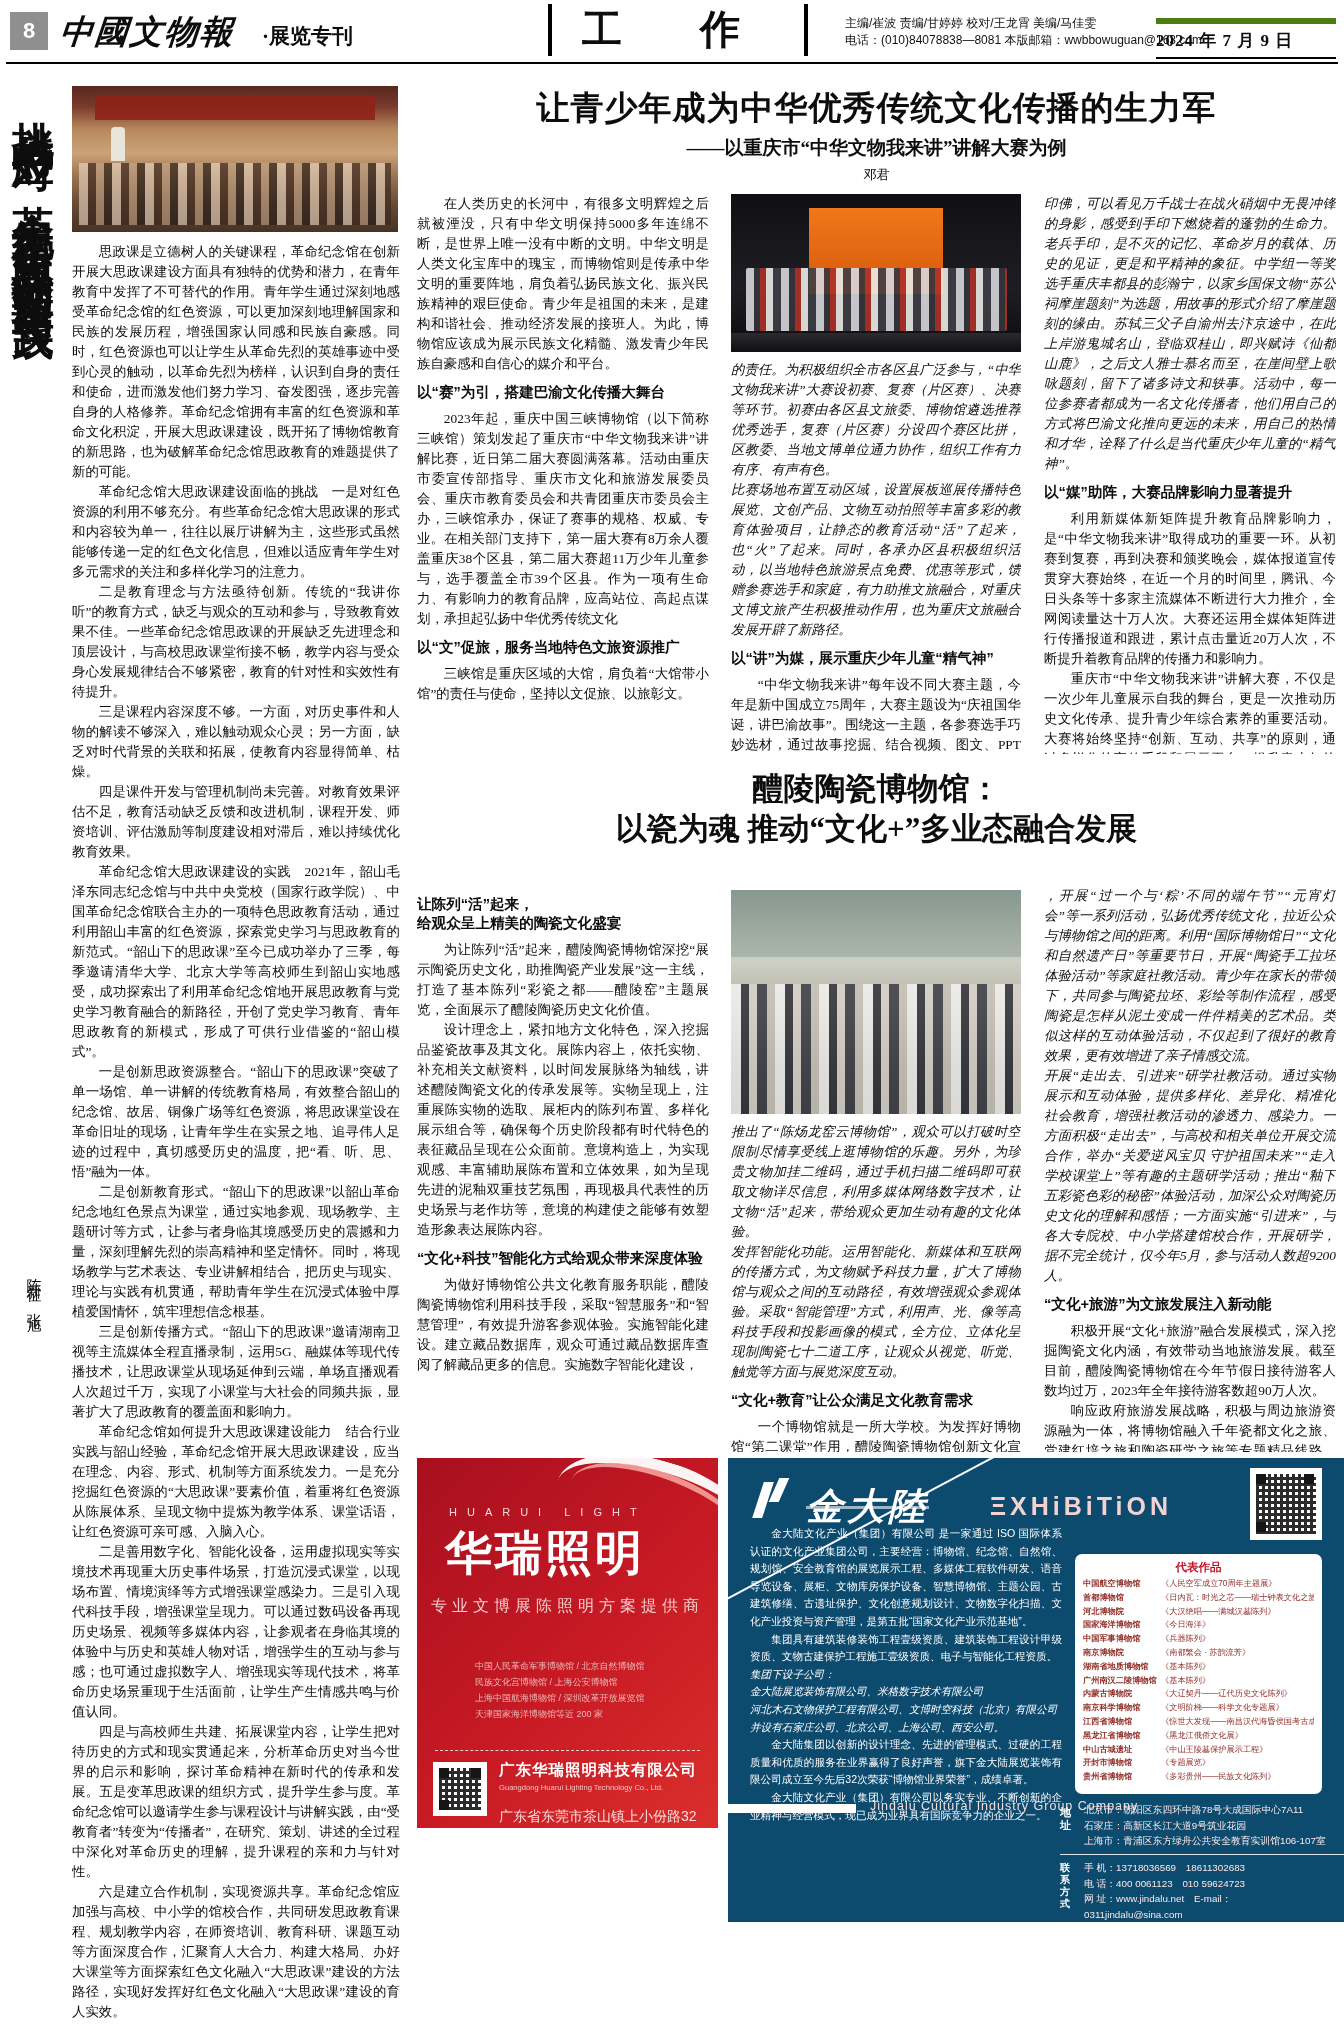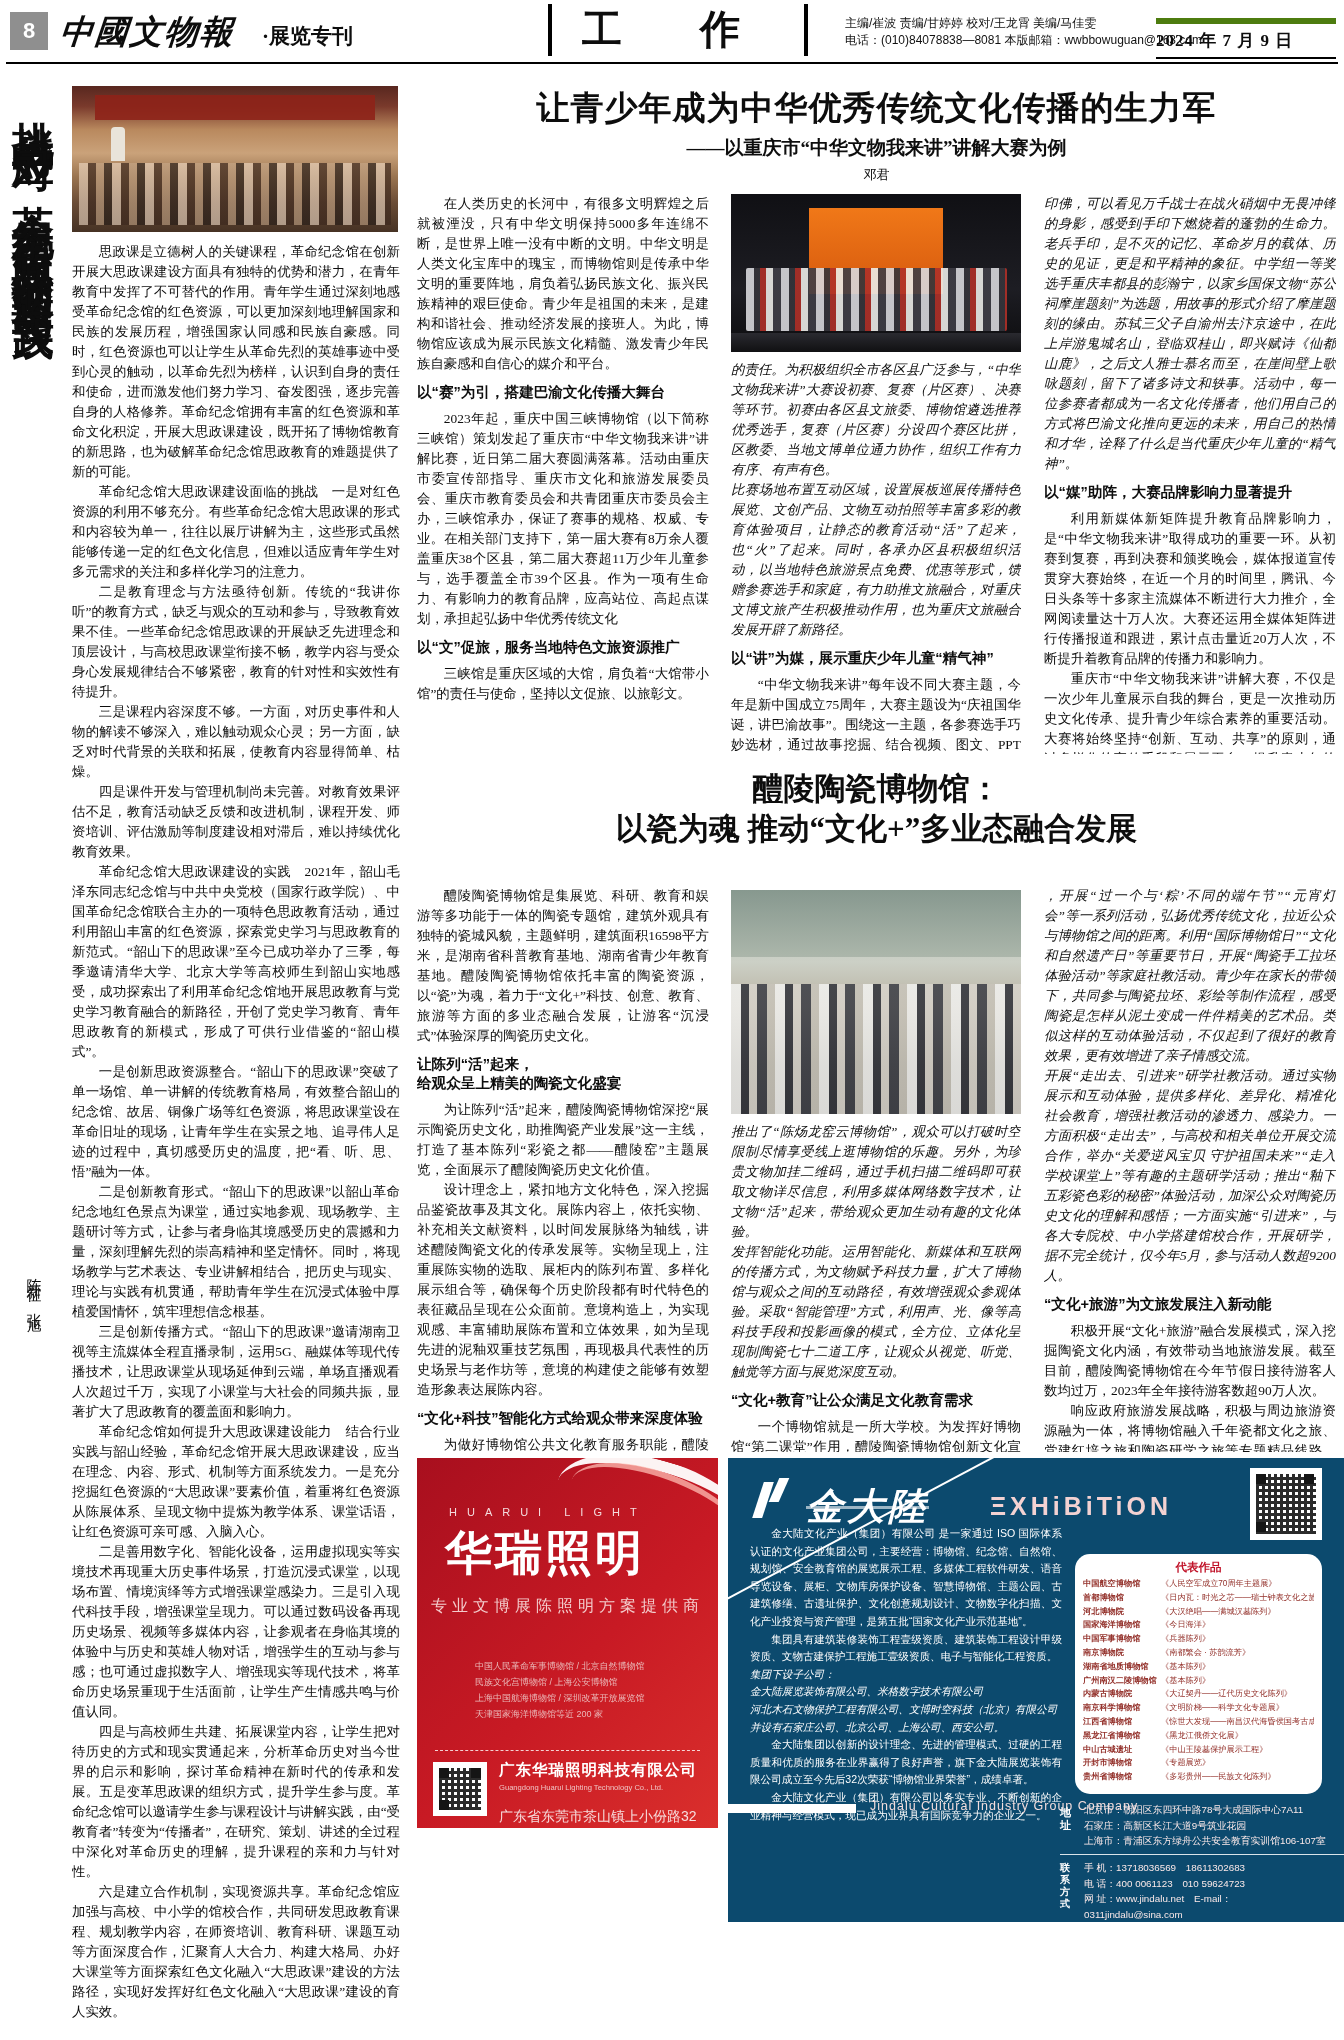--- a/index.html
+++ b/index.html
@@ -104,21 +104,21 @@
   #jd-mark::after{content:"";position:absolute;left:20px;top:0;width:10px;height:24px;background:#fff;transform:skewX(-24deg);}
   #jd-logo-cn{position:absolute;left:78px;top:24px;font-weight:900;font-size:37px;font-style:italic;
       letter-spacing:4px;text-decoration:line-through;text-decoration-color:rgba(255,255,255,.6);}
   #jd-logo-en{position:absolute;left:262px;top:34px;font-weight:700;font-size:25px;letter-spacing:4px;color:#f3d2d2;}
   #jd-text{position:absolute;left:22px;top:67px;width:312px;font-size:10.6px;line-height:17.6px;text-align:justify;}
   #jd-text .blk-p{text-indent:2em;}
   #jd-text .blk-pc{text-indent:0;}
   #jd-bar{position:absolute;left:0;top:346px;width:128px;height:9px;background:#fff;}
   #jd-footer-en{position:absolute;left:142px;top:341px;font-size:12.5px;letter-spacing:1px;color:#f4dede;}
   #jd-qr{position:absolute;left:522px;top:10px;width:72px;height:72px;--c1:48px;--c2:0 48px 0;}
-  #jd-works{position:absolute;left:347px;top:96px;width:247px;height:240px;background:#fff;border-radius:15px;
+  #jd-works{position:absolute;left:347px;top:96px;width:247px;height:240px;background:#fff;border-radius:7px;
       padding:6px 8px;box-sizing:border-box;overflow:hidden;}
   #jd-works .wtitle{color:#c01228;font-weight:700;font-size:11.5px;text-align:center;margin-bottom:2px;}
   .wrow{font-size:8.2px;line-height:13.8px;color:#93302a;white-space:nowrap;overflow:hidden;}
   .wm{display:inline-block;width:78px;font-weight:700;}
   .we{}
   #jd-addr-label{position:absolute;left:332px;top:348px;width:14px;font-weight:700;font-size:11px;line-height:13px;}
   #jd-addrs{position:absolute;left:356px;top:344px;width:246px;font-size:9.8px;line-height:15.6px;color:#fbe9e9;}
   #jd-div{position:absolute;left:332px;right:8px;top:396px;border-top:1px solid rgba(255,255,255,.85);}
   #jd-contact-label{position:absolute;left:332px;top:404px;width:14px;font-weight:700;font-size:10px;line-height:12px;}
   #jd-contacts{position:absolute;left:356px;top:402px;width:246px;font-size:9.8px;line-height:15.6px;color:#fbe9e9;}
@@ -187,21 +187,20 @@
   <div id="a1-colD" class="col">
       <div class="blk blk-pc">印佛，可以看见万千战士在战火硝烟中无畏冲锋的身影，感受到手印下燃烧着的蓬勃的生命力。老兵手印，是不灭的记忆、革命岁月的载体、历史的见证，更是和平精神的象征。中学组一等奖选手重庆丰都县的彭瀚宁，以家乡国保文物“苏公祠摩崖题刻”为选题，用故事的形式介绍了摩崖题刻的缘由。苏轼三父子自渝州去汴京途中，在此上岸游鬼城名山，登临双桂山，即兴赋诗《仙都山鹿》，之后文人雅士慕名而至，在崖间壁上歌咏题刻，留下了诸多诗文和轶事。活动中，每一位参赛者都成为一名文化传播者，他们用自己的方式将巴渝文化推向更远的未来，用自己的热情和才华，诠释了什么是当代重庆少年儿童的“精气神”。</div>
       <div class="blk blk-h">以“媒”助阵，大赛品牌影响力显著提升</div>
       <div class="blk blk-p">利用新媒体新矩阵提升教育品牌影响力，是“中华文物我来讲”取得成功的重要一环。从初赛到复赛，再到决赛和颁奖晚会，媒体报道宣传贯穿大赛始终，在近一个月的时间里，腾讯、今日头条等十多家主流媒体不断进行大力推介，全网阅读量达十万人次。大赛还运用全媒体矩阵进行传播报道和跟进，累计点击量近20万人次，不断提升着教育品牌的传播力和影响力。</div>
       <div class="blk blk-p">重庆市“中华文物我来讲”讲解大赛，不仅是一次少年儿童展示自我的舞台，更是一次推动历史文化传承、提升青少年综合素养的重要活动。大赛将始终坚持“创新、互动、共享”的原则，通过多样化的宣传手段和展示平台，提升青少年的文化自信与表达能力，打造更具影响力的博物馆教育品牌，携手公众更进一步，深耕巴渝文化，传承弘扬中华优秀传统文化。</div>
     </div>
 
   <div id="a2-title1">醴陵陶瓷博物馆：</div>
   <div id="a2-title2">以瓷为魂  推动“文化+”多业态融合发展</div>
   <div id="a2-colB" class="col">
-      <div class="blk blk-p">醴陵陶瓷博物馆是集展览、科研、教育和娱游等多功能于一体的陶瓷专题馆，建筑外观具有独特的瓷城风貌，主题鲜明，建筑面积16598平方米，是湖南省科普教育基地、湖南省青少年教育基地。醴陵陶瓷博物馆依托丰富的陶瓷资源，以“瓷”为魂，着力于“文化+”科技、创意、教育、旅游等方面的多业态融合发展，让游客“沉浸式”体验深厚的陶瓷历史文化。</div>
       <div class="blk blk-h">让陈列“活”起来，
 给观众呈上精美的陶瓷文化盛宴</div>
       <div class="blk blk-p">为让陈列“活”起来，醴陵陶瓷博物馆深挖“展示陶瓷历史文化，助推陶瓷产业发展”这一主线，打造了基本陈列“彩瓷之都——醴陵窑”主题展览，全面展示了醴陵陶瓷历史文化价值。</div>
       <div class="blk blk-p">设计理念上，紧扣地方文化特色，深入挖掘品鉴瓷故事及其文化。展陈内容上，依托实物、补充相关文献资料，以时间发展脉络为轴线，讲述醴陵陶瓷文化的传承发展等。实物呈现上，注重展陈实物的选取、展柜内的陈列布置、多样化展示组合等，确保每个历史阶段都有时代特色的表征藏品呈现在公众面前。意境构造上，为实现观感、丰富辅助展陈布置和立体效果，如为呈现先进的泥釉双重技艺氛围，再现极具代表性的历史场景与老作坊等，意境的构建使之能够有效塑造形象表达展陈内容。</div>
       <div class="blk blk-h">“文化+科技”智能化方式给观众带来深度体验</div>
       <div class="blk blk-p">为做好博物馆公共文化教育服务职能，醴陵陶瓷博物馆利用科技手段，采取“智慧服务”和“智慧管理”，有效提升游客参观体验。实施智能化建设。建立藏品数据库，观众可通过藏品数据库查阅了解藏品更多的信息。实施数字智能化建设，</div>
     </div>
   <div id="photo2" class="photo">
     <div class="trees"></div>
     <div class="crowd2"></div>

